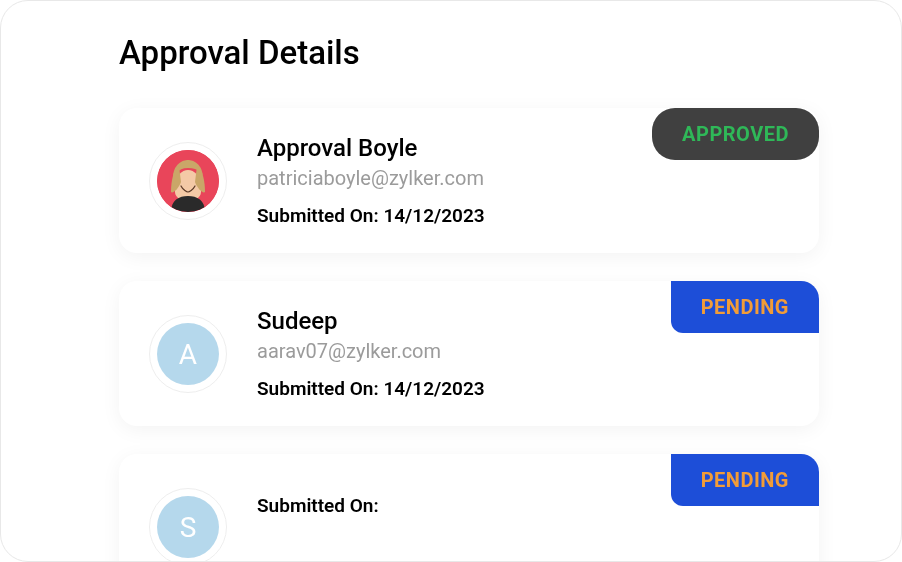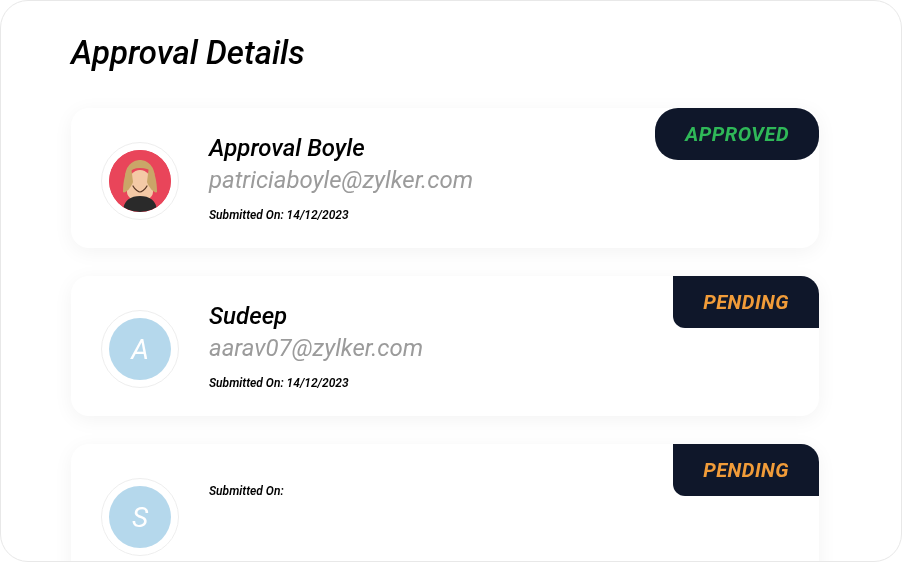--- a/index.html
+++ b/index.html
@@ -12,24 +12,23 @@
       background: #fff;
       width: 902px;
       height: 562px;
       overflow: hidden;
     }
     .panel {
       width: 100%;
       height: 100%;
       border: 1.5px solid #e8e8e8;
       border-radius: 28px;
-      padding: 32px 82px 0 70px;
+      padding: 32px 82px 0 118px;
       background: #fff;
       overflow: hidden;
-      font-style: italic;
     }
     .panel-title {
       font-size: 33px;
       font-weight: 500;
       color: #000;
       margin-bottom: 36px;
     }
     .card {
       background: #fff;
       border-radius: 18px;
@@ -79,52 +78,52 @@
       margin-left: 30px;
       flex: 1;
     }
     .person-name {
       font-size: 24px;
       font-weight: 500;
       color: #000;
       margin-bottom: 4px;
     }
     .person-email {
-      font-size: 24px;
+      font-size: 20px;
       color: #9b9b9b;
       margin-bottom: 14px;
     }
     .submitted-row {
-      font-size: 12px;
+      font-size: 19px;
       font-weight: 600;
       color: #000;
     }
     .submitted-label {
       font-weight: 600;
     }
     .submitted-date {
       font-weight: 600;
     }
     .status-badge {
       position: absolute;
       top: 0;
       right: 0;
       border-radius: 0 18px 0 12px;
       padding: 14px 30px;
       font-size: 20px;
       font-weight: 700;
       letter-spacing: 0.5px;
     }
     .status-approved {
-      background: #0f172a;
+      background: #404040;
       color: #2fb858;
       border-radius: 23px;
     }
     .status-pending {
-      background: #0f172a;
+      background: #1d4ed8;
       color: #f19c39;
     }
   </style>
 </head>
 <body>
 
 <div class="panel">
   <h1 class="panel-title">Approval Details</h1>
 
   <div class="card">

